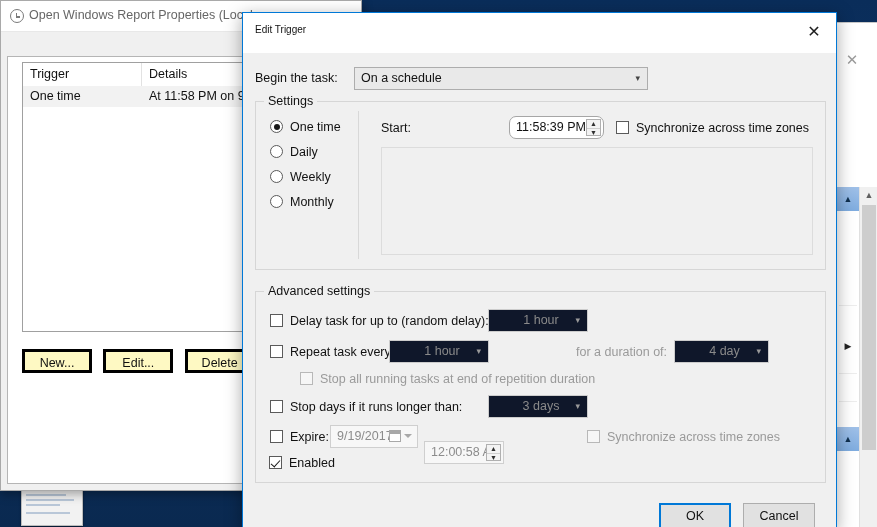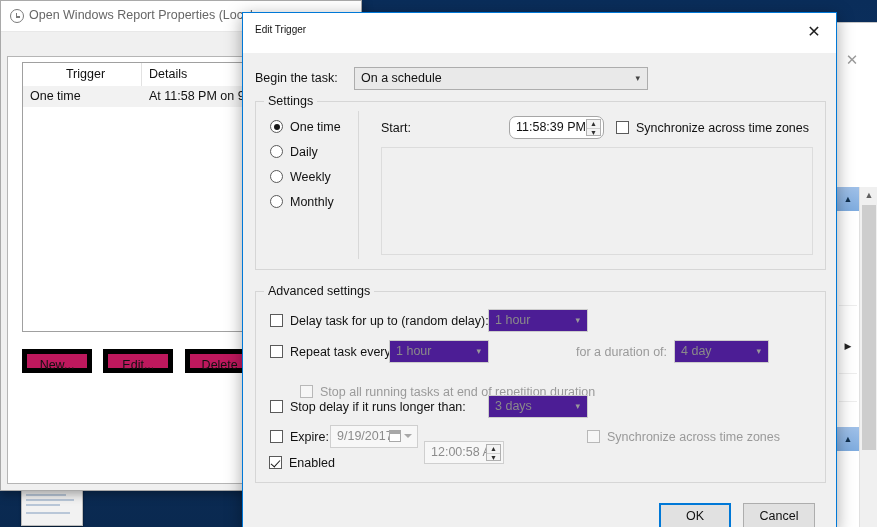--- a/index.html
+++ b/index.html
@@ -159,21 +159,21 @@
     background:#f2f2f2;
   }
   .grid-row .cell {
     position:absolute; top:0; height:21px; line-height:21px;
     font-size:12.5px; color:#111; padding-left:7px; white-space:nowrap; overflow:hidden;
   }
   .btnrow { position:absolute; left:21px; top:348px; }
   .wbtn {
     display:inline-block; width:70px; height:24px; line-height:22px;
     text-align:center; font-size:12.5px; color:#111;
-    background:#be185d; border:5px solid #000000; box-sizing:border-box;
+    background:#fef9c3; border:3px solid #000000; box-sizing:border-box;
     margin-right:8px;
   }
 
   
   .dialog {
     position:absolute; left:242px; top:12px; width:593px; height:515px;
     background:#f0f0f0; border:1px solid #0078d7;
     box-shadow:0 4px 16px rgba(0,0,0,.35);
   }
   .dlg-title {
@@ -193,21 +193,21 @@
   .combo {
     position:absolute; height:23px; background:#e9e9e9;
     border:1px solid #adadad; box-sizing:border-box;
     font-size:12.5px; color:#111; line-height:21px; padding-left:6px;
   }
   .combo.white { background:#ffffff; }
   .combo .chev {
     position:absolute; right:7px; top:0; height:21px; line-height:21px;
     font-size:9px; color:#444;
   }
-  .combo.disabled { color:#8a8a8a; background:#4c1d95; border-color:#cccccc; }
+  .combo.disabled { color:#8a8a8a; background:#0f172a; border-color:#cccccc;text-align:center; }
   .combo.disabled .chev { color:#9a9a9a; }
 
   .group {
     position:absolute; border:1px solid #d6d6d6;
   }
   .group > .gl {
     position:absolute; left:8px; top:-8px; background:#f0f0f0;
     padding:0 4px; font-size:12.5px; color:#111;
   }
 
@@ -335,21 +335,21 @@
       <div class="txt">Open Windows Report Properties (Local</div>
     </div>
 
 
     <div class="tabpage">
       <div class="hint">When you create a task, you can specify t</div>
     </div>
 
     <div class="grid">
       <div class="grid-head">
-        <div class="col" style="left:0; width:119px;text-align:center;">Trigger</div>
+        <div class="col" style="left:0; width:119px;">Trigger</div>
         <div class="col" style="left:119px; width:211px; border-right:none;">Details</div>
       </div>
       <div class="grid-row">
         <div class="cell" style="left:0; width:119px;">One time</div>
         <div class="cell" style="left:119px; width:211px;">At 11:58 PM on 9</div>
       </div>
     </div>
 
     <div class="btnrow">
       <span class="wbtn">New...</span>
@@ -412,23 +412,23 @@
       <div class="combo white disabled" style="left:133px; top:48px; width:100px;">
         <span>1 hour</span>
         <span class="chev">▾</span>
       </div>
       <span class="lbl dis" style="position:absolute; left:320px; top:53px; white-space:nowrap;">for a duration of:</span>
       <div class="combo white disabled" style="left:418px; top:48px; width:95px;">
         <span>4 day</span>
         <span class="chev">▾</span>
       </div>
 
-      <div class="chk dis" style="left:44px; top:80px; white-space:nowrap;margin-top:13px;">Stop all running tasks at end of repetition duration</div>
-
-      <div class="chk" style="left:14px; top:108px; white-space:nowrap;">Stop delay if it runs longer than:</div>
+      <div class="chk dis" style="left:44px; top:80px; white-space:nowrap;">Stop all running tasks at end of repetition duration</div>
+
+      <div class="chk" style="left:14px; top:108px; white-space:nowrap;">Stop days if it runs longer than:</div>
       <div class="combo white disabled" style="left:232px; top:103px; width:100px;">
         <span>3 days</span>
         <span class="chev">▾</span>
       </div>
 
       <div class="chk" style="left:14px; top:138px;">Expire:</div>
       <div class="txtbox disabled" style="left:74px; top:133px; width:88px;">
         <span>9/19/2017</span>
         <span class="cal-ico"></span>
         <span class="cal-dd"></span>

